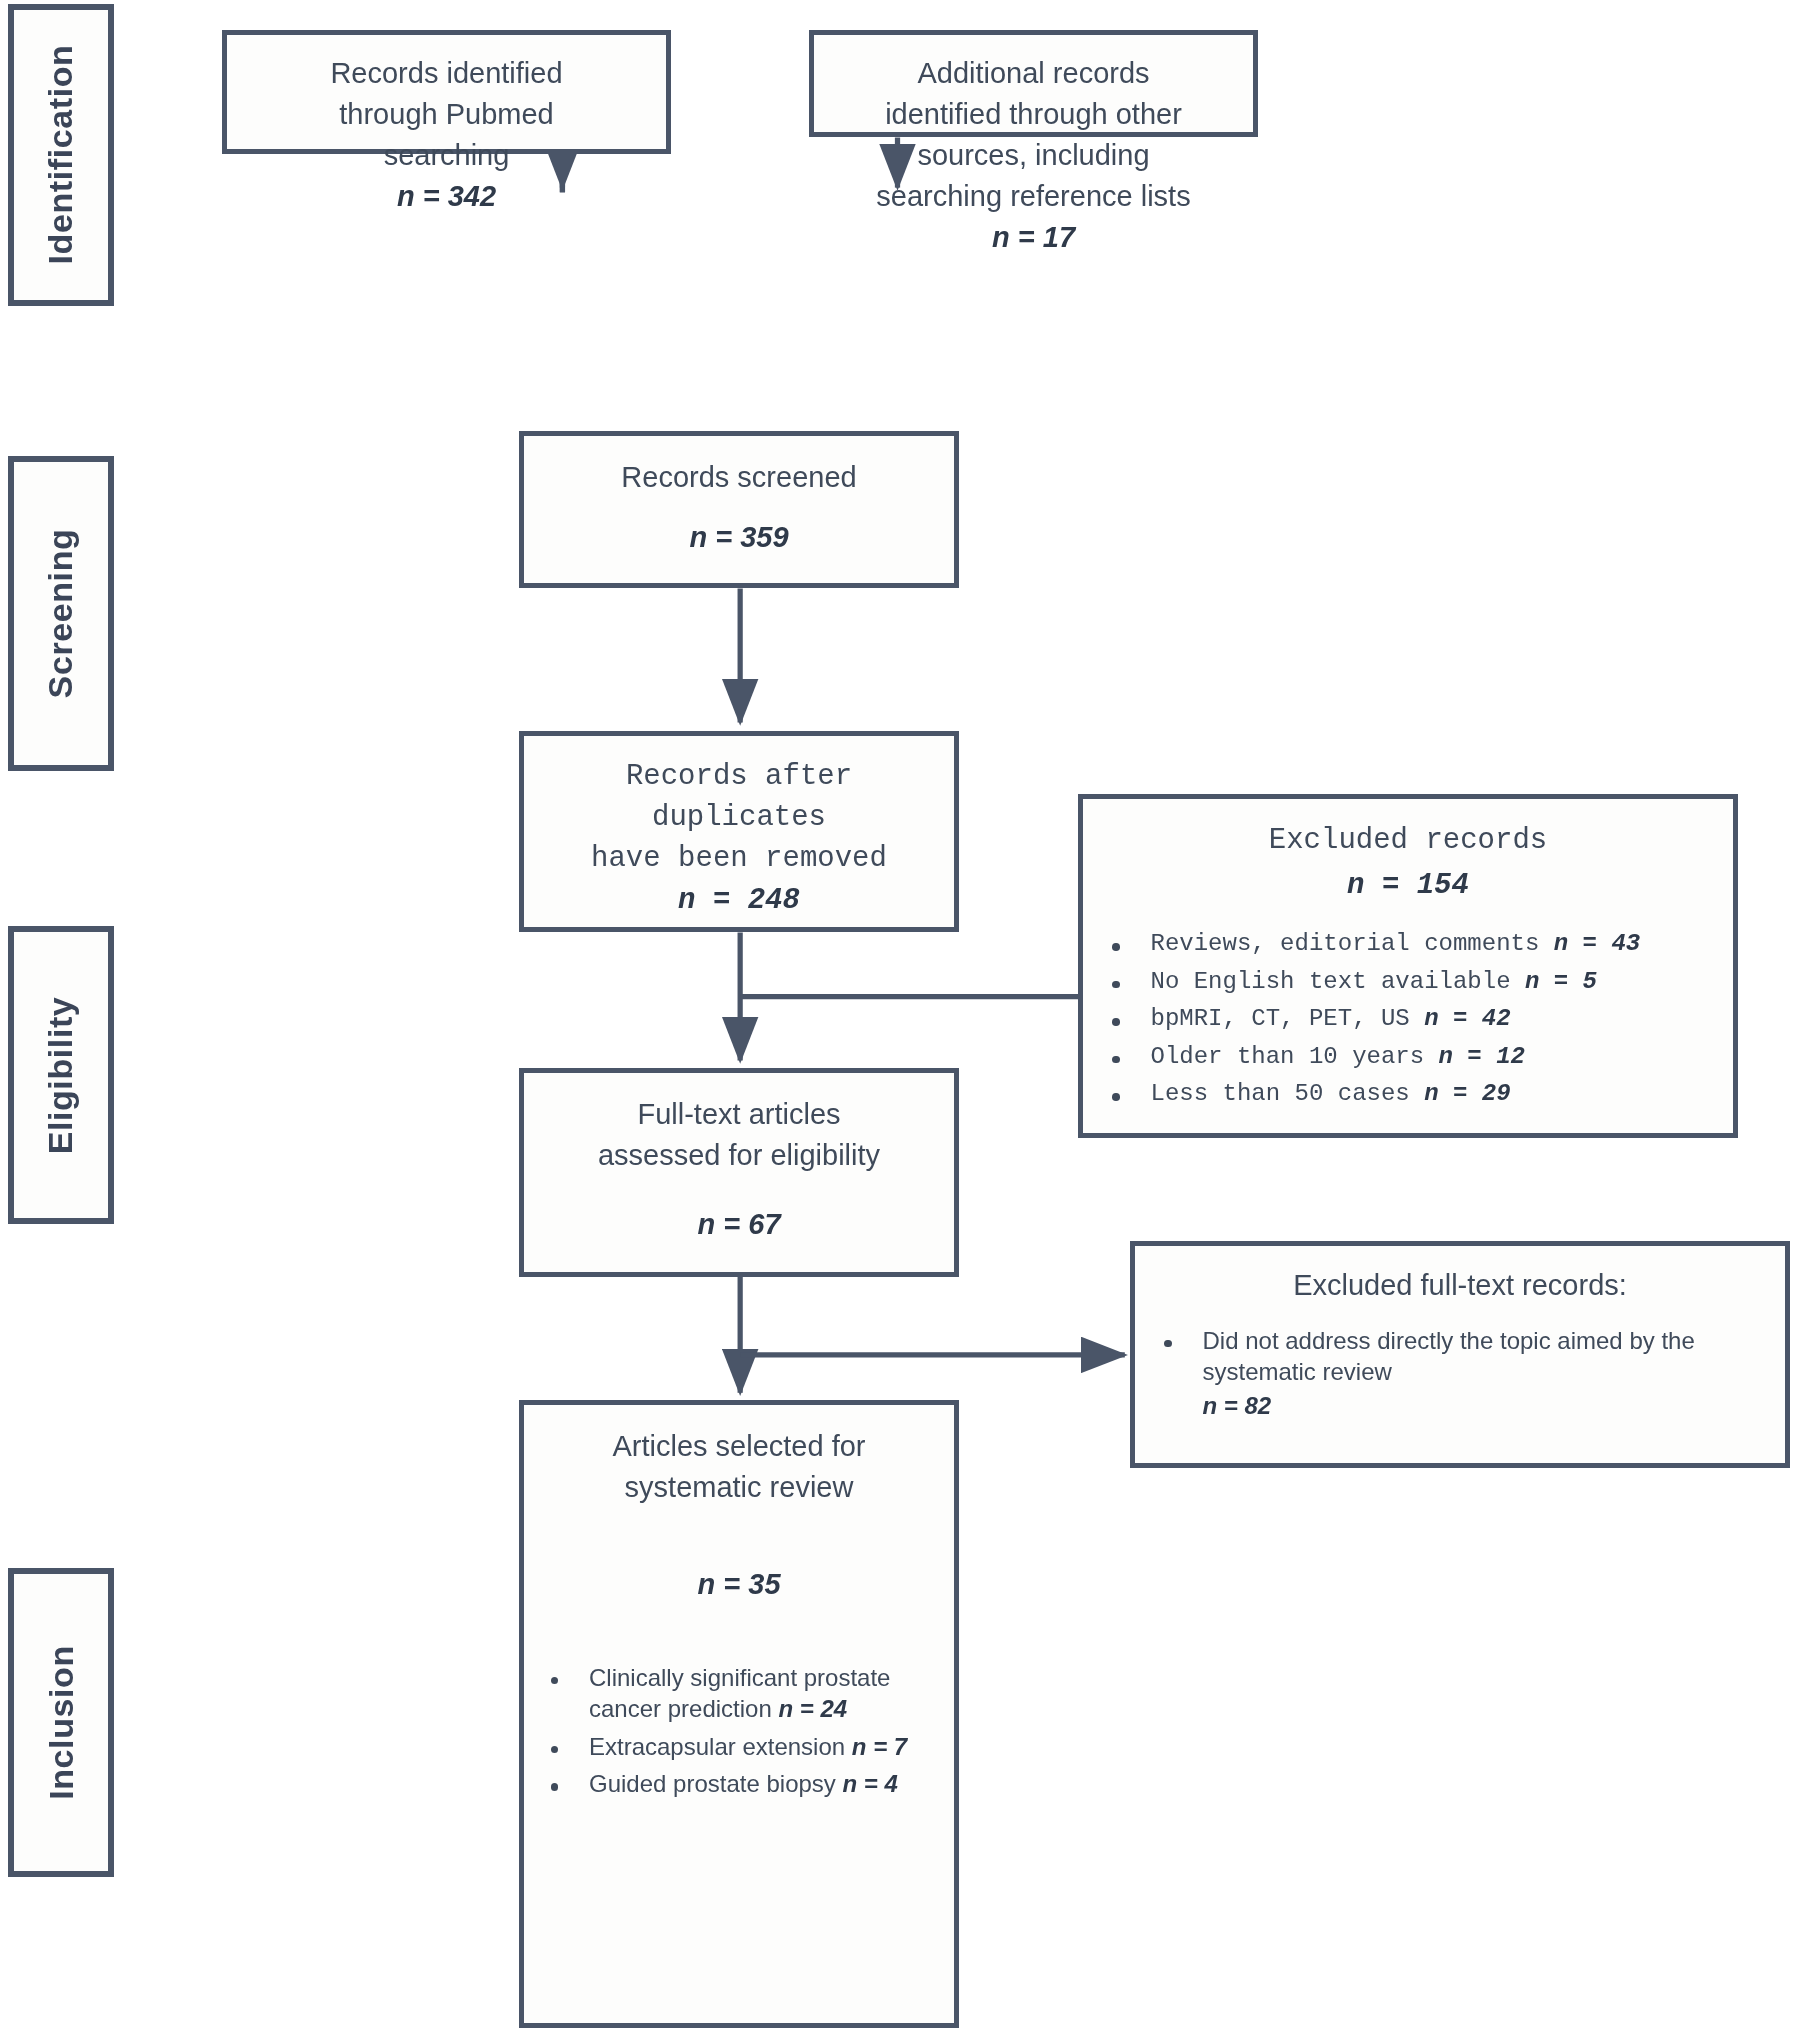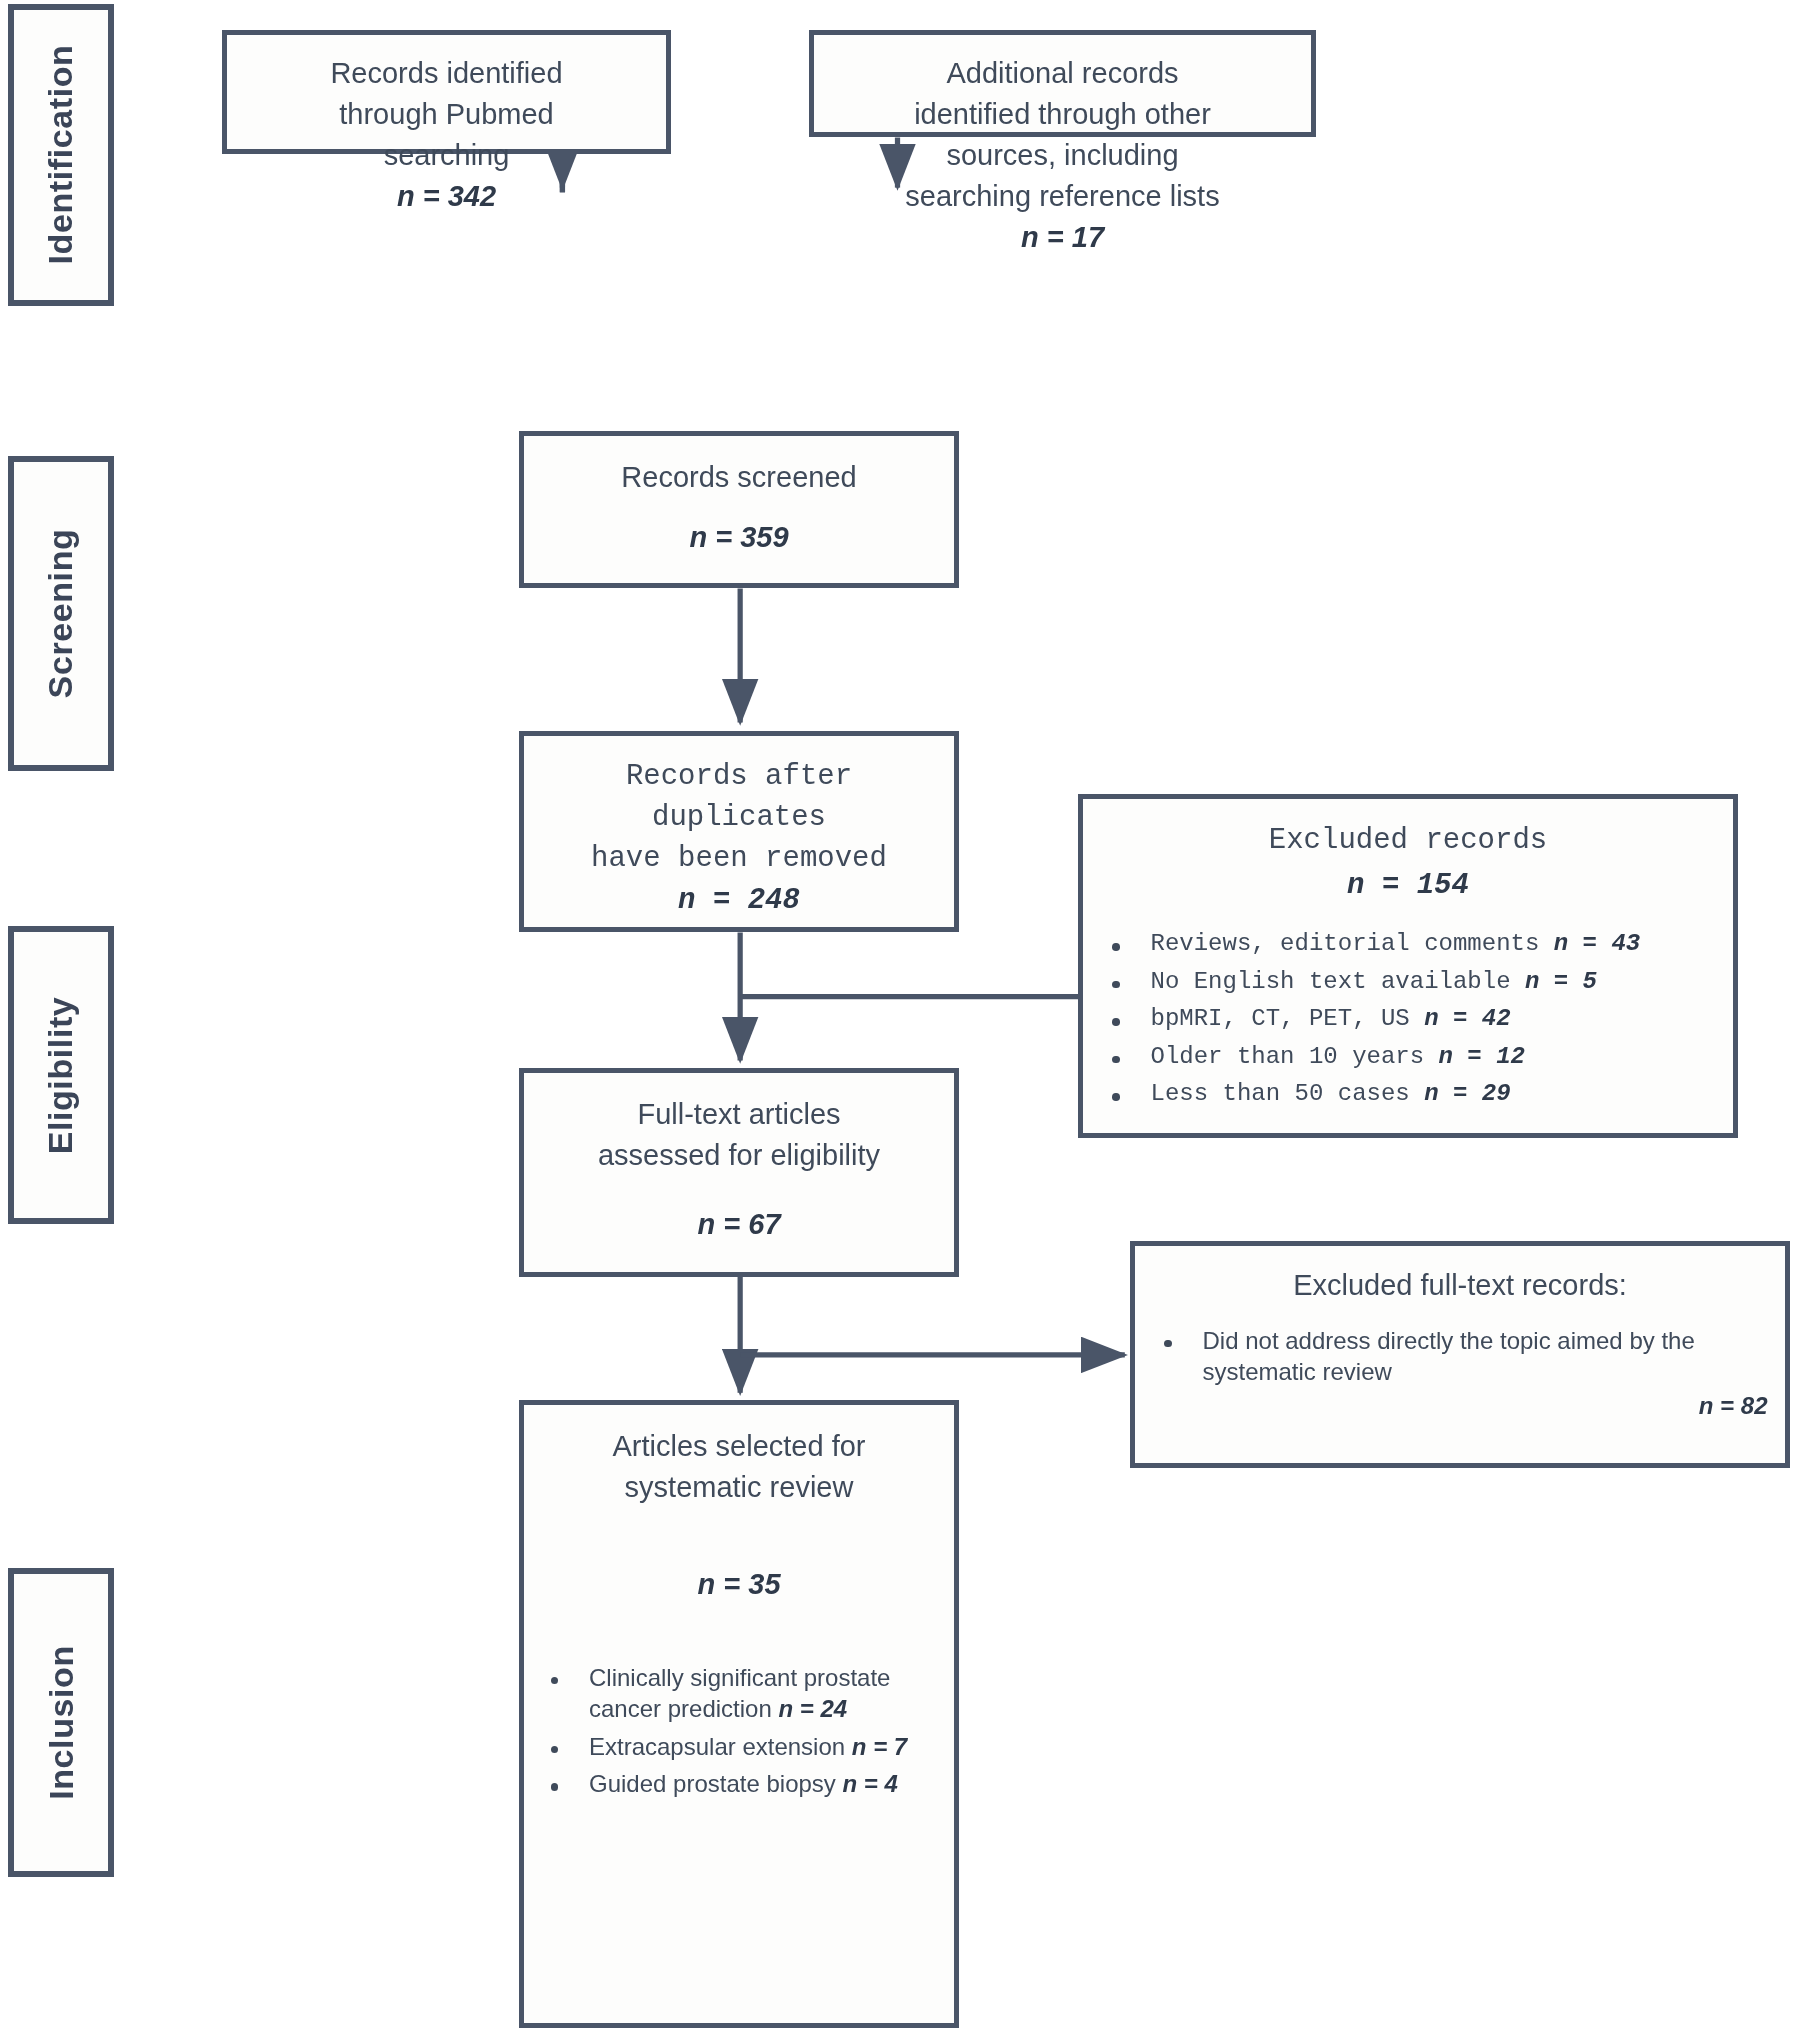--- a/index.html
+++ b/index.html
@@ -100,21 +100,21 @@
     width: 7.6px;
     height: 7.6px;
     border-radius: 50%;
     background: #3f4a5a;
   }
   ul.bullets li b {
     font-weight: bold;
     font-style: italic;
     color: #2f3a4a;
   }
-  .center { text-align: right; }
+  .center { text-align: left; }
 </style>
 </head>
 <body>
 
 <div id="diagram">
 
   <svg class="svg-layer" viewBox="0 0 3092 3492">
     <defs>
       <marker id="arrowhead" markerWidth="9" markerHeight="7" refX="8.4" refY="3.5" orient="auto" markerUnits="strokeWidth">
         <polygon points="0 0, 9 3.5, 0 7" fill="#4a5568"></polygon>
@@ -171,21 +171,21 @@
   <div class="flow-box" style="left:194px; top:30px; width:449px; height:124px;margin-left:28px;">
     <div class="fb-inner">
       <div class="fb-title">Records identified
 through Pubmed
 searching</div>
       <div class="spacer"></div>
       <div class="fb-n">n = 342</div>
     </div>
   </div>
 
-  <div class="flow-box" style="left:809px; top:30px; width:507px; height:107px;">
+  <div class="flow-box" style="left:809px; top:30px; width:449px; height:107px;">
     <div class="fb-inner">
       <div class="fb-title">Additional records
 identified through other
 sources, including
 searching reference lists</div>
       <div class="spacer"></div>
       <div class="fb-n">n = 17</div>
     </div>
   </div>
 

